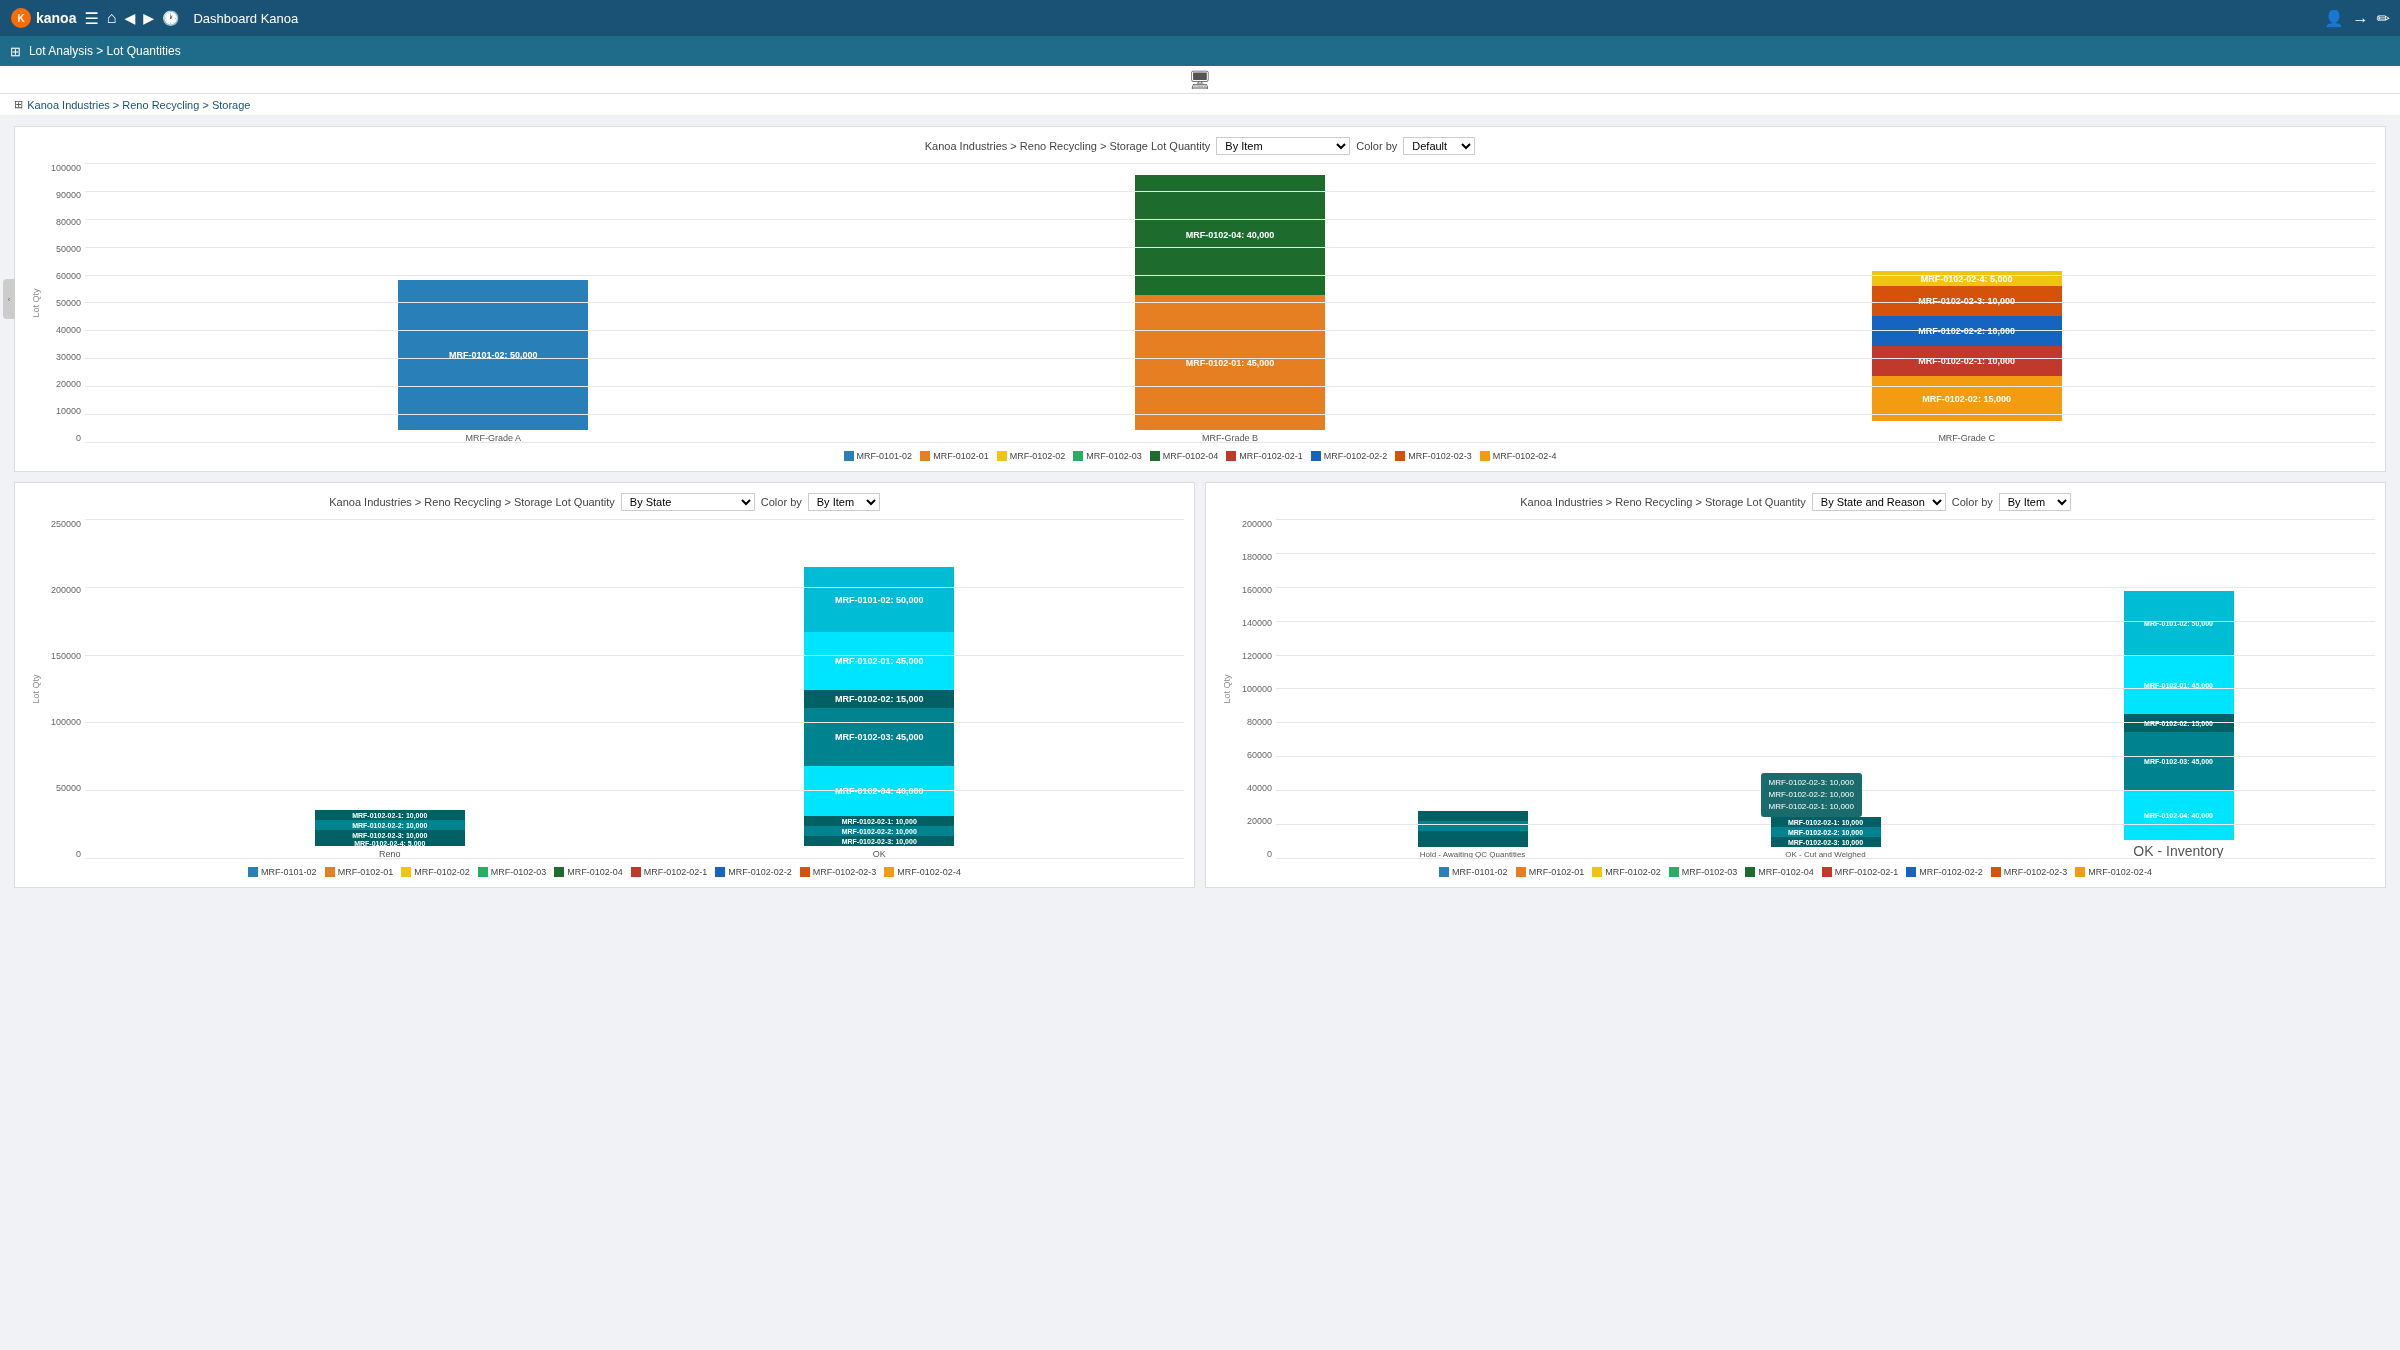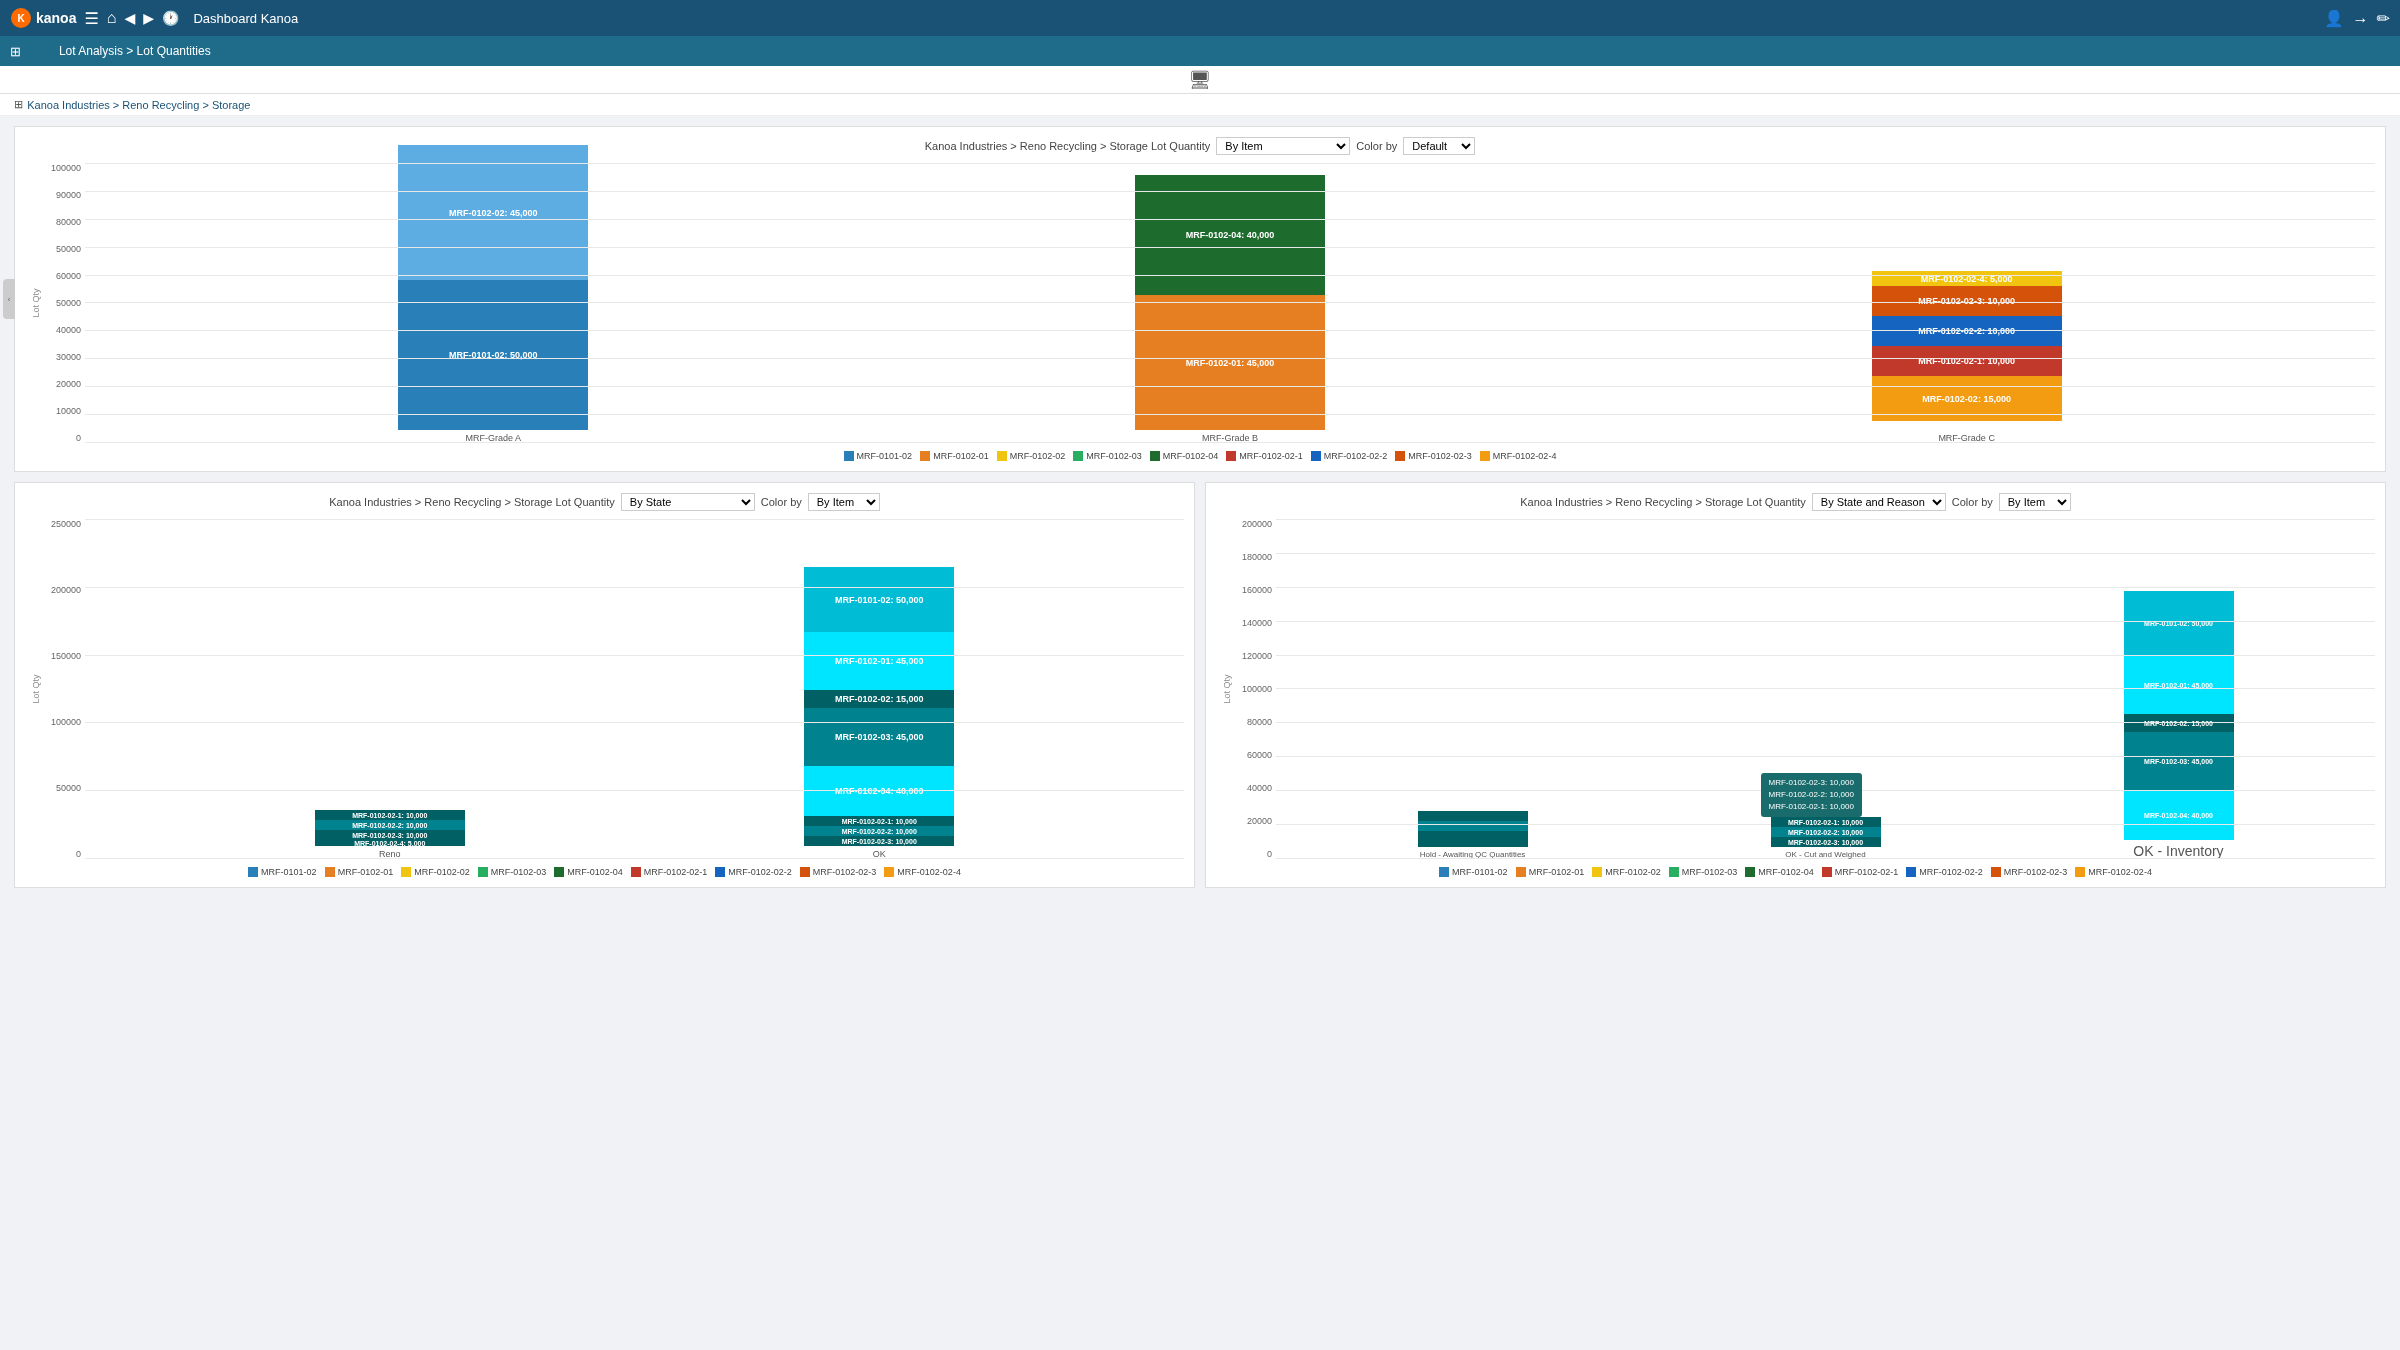--- a/index.html
+++ b/index.html
@@ -184,21 +184,21 @@
   <div class="nav-spacer"></div>
   <div class="nav-right">
     <span style="cursor:pointer;font-size:16px;">👤</span>
     <span style="cursor:pointer;font-size:16px;">→</span>
     <span style="cursor:pointer;font-size:16px;">✏</span>
   </div>
 </div>
 
 <div class="sub-nav">
   <span style="font-size:13px;">⊞</span>
-  <span style="cursor:pointer;margin-left:30px;">Lot Analysis &gt; Lot Quantities</span>
+  <span style="cursor:pointer;">Lot Analysis &gt; Lot Quantities</span>
 </div>
 
 <div class="monitor-bar">
   <span style="font-size:18px;color:#555;">🖥</span>
 </div>
 
 <div class="breadcrumb-bar">
   <span>⊞</span>
   <span style="color:#1a5276;cursor:pointer;">Kanoa Industries &gt; Reno Recycling &gt; Storage</span>
 </div>
@@ -255,21 +255,20 @@
           <div style="height:1px;background:#e8e8e8;"></div>
           <div style="height:1px;background:#e8e8e8;"></div>
           <div style="height:1px;background:#e8e8e8;"></div>
         </div>
 
         <div style="width:100%;height:100%;display:flex;align-items:flex-end;justify-content:space-around;padding:0 40px;">
 
           <div style="display:flex;flex-direction:column;align-items:center;">
             <div style="width:190px;display:flex;flex-direction:column-reverse;">
               <div class="bar-segment segment-blue" style="height:150px;">MRF-0101-02: 50,000</div>
-              <div class="bar-segment" style="height:135px;background:#5dade2;">MRF-0102-02: 45,000</div>
             </div>
             <div style="font-size:9px;color:#555;margin-top:3px;">MRF-Grade A</div>
           </div>
 
           <div style="display:flex;flex-direction:column;align-items:center;">
             <div style="width:190px;display:flex;flex-direction:column-reverse;">
               <div class="bar-segment segment-orange" style="height:135px;">MRF-0102-01: 45,000</div>
               <div class="bar-segment segment-green-dark" style="height:120px;">MRF-0102-04: 40,000</div>
             </div>
             <div style="font-size:9px;color:#555;margin-top:3px;">MRF-Grade B</div>

